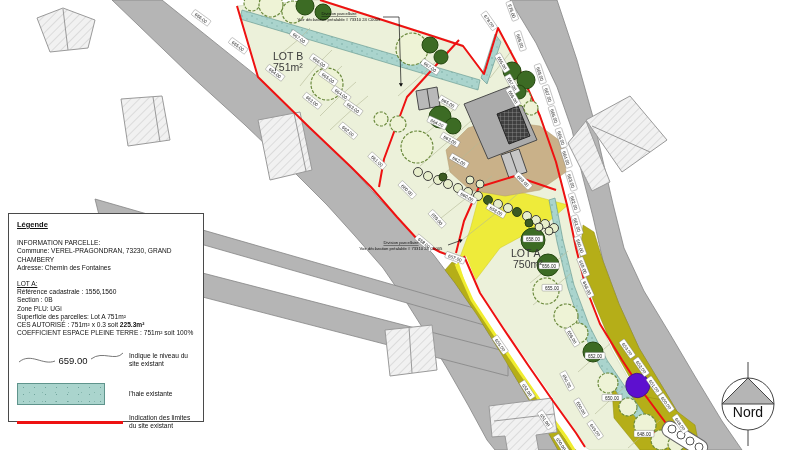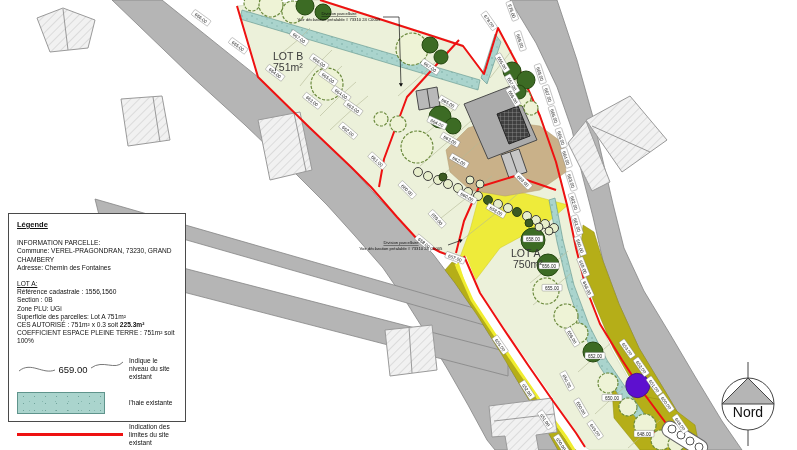--- a/index.html
+++ b/index.html
@@ -14,21 +14,21 @@
   .ann-u{text-decoration:underline;}
   .contour{stroke:#b4b896;stroke-width:0.6;fill:none;}
   .redline{stroke:#ee1111;stroke-width:2;fill:none;stroke-linejoin:round;}
   .road{fill:#b5b5b5;stroke:#858585;stroke-width:0.8;}
   .treeD{fill:#3c6b24;stroke:#24470f;stroke-width:1;}
   .treeL{fill:#eef3d6;stroke:#6b8a3d;stroke-width:1.2;stroke-dasharray:3 1.5;}
   .shrub{fill:#e7eecb;stroke:#2f2f2f;stroke-width:0.9;}
   .shrubD{fill:#3c5b22;stroke:#203a10;stroke-width:0.9;}
   .olive{fill:#b5ae18;stroke:#8f8a10;stroke-width:0.5;}
   
-  #legend{position:absolute;left:8px;top:213px;width:178px;height:209px;background:#fff;
+  #legend{position:absolute;left:8px;top:213px;width:196px;height:209px;background:#fff;
           border:1.2px solid #4a4a4a;box-sizing:border-box;padding:7px 8px;color:#111;}
   #legend .ltitle{font-size:7.5px;font-weight:bold;text-decoration:underline;margin:0 0 10px 0;}
   #legend p{font-size:6.6px;line-height:8.2px;margin:0;}
   #legend .gap{height:8px;}
   #legend .und{text-decoration:underline;}
   .symrow{display:flex;align-items:center;margin-top:9px;}
   .symgfx{width:112px;flex:0 0 112px;}
   .symdesc{font-size:6.6px;line-height:8px;color:#111;}
   .swatch{width:86px;height:20px;border:0.5px solid #5f948c;
      background-color:#aad4cd;

